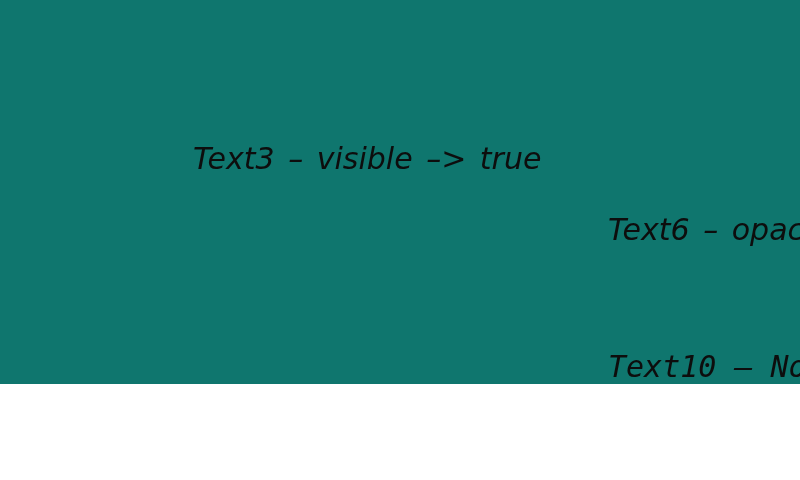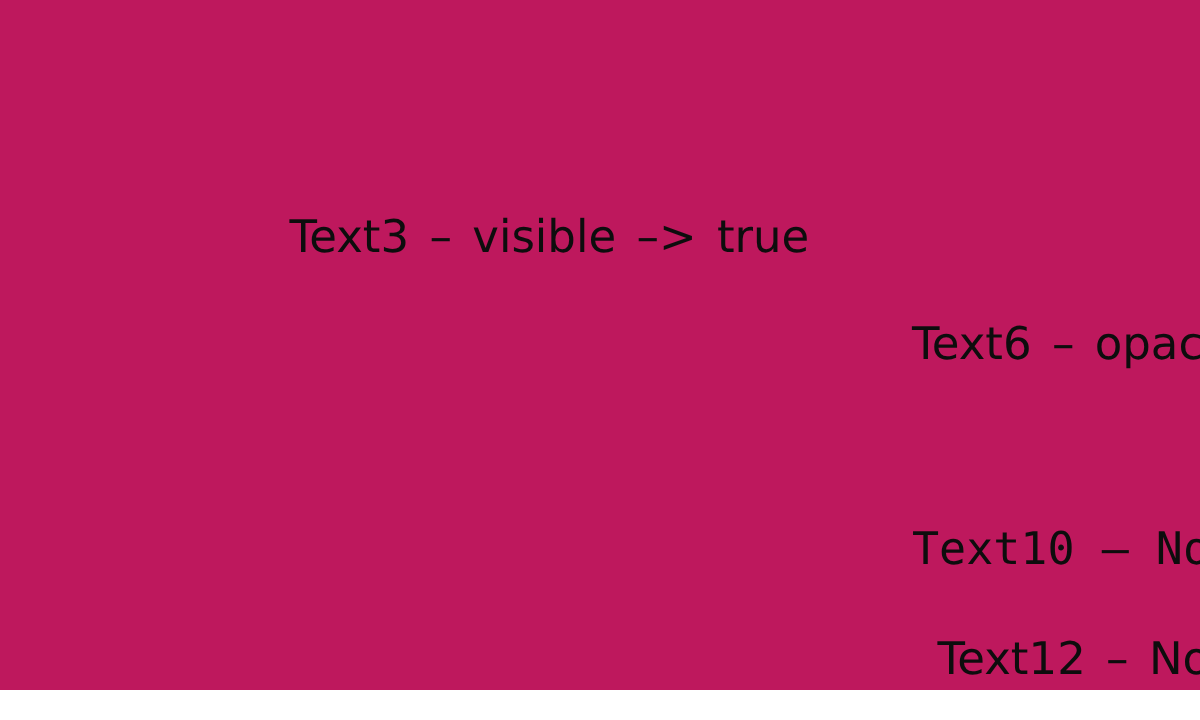--- a/index.html
+++ b/index.html
@@ -2,23 +2,24 @@
 <html><head>
 <meta charset="utf-8">
 <style>
   html, body {
     margin: 0;
     padding: 0;
   }
   .screen {
     position: relative;
     width: 800px;
-    height: 460px;
-    background: #be185d;
+    height: 384px;
+    background: #0f766e;
     overflow: hidden;
+    font-style: italic;
   }
   .ui-label {
     position: absolute;
     white-space: pre;
     font-family: "DejaVu Sans", sans-serif;
     font-size: 30px;
     line-height: 39px;
     color: #0d0d0d;
     word-spacing: 4px;
     letter-spacing: 0;

